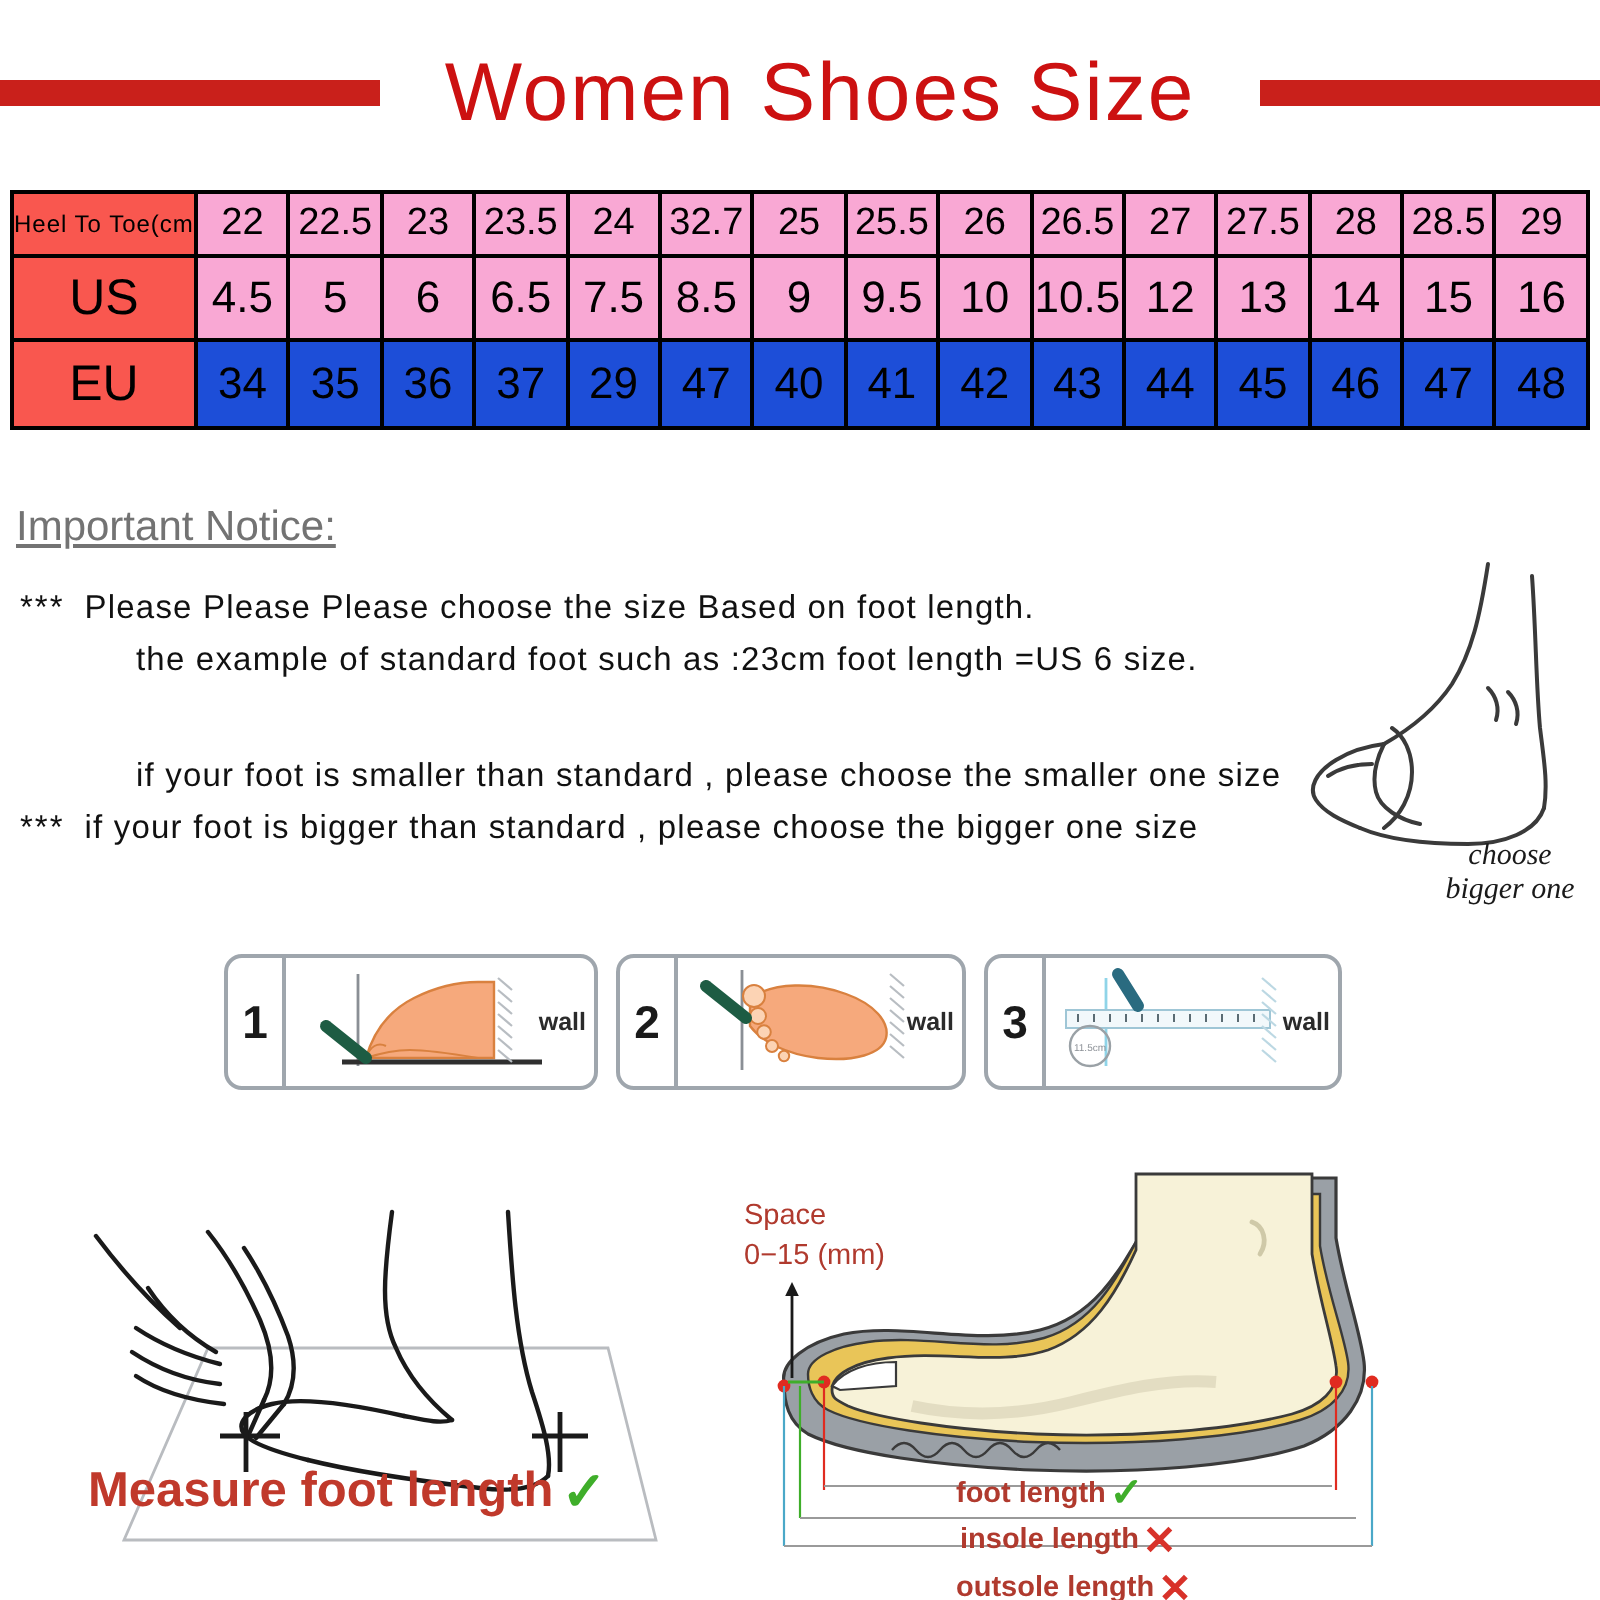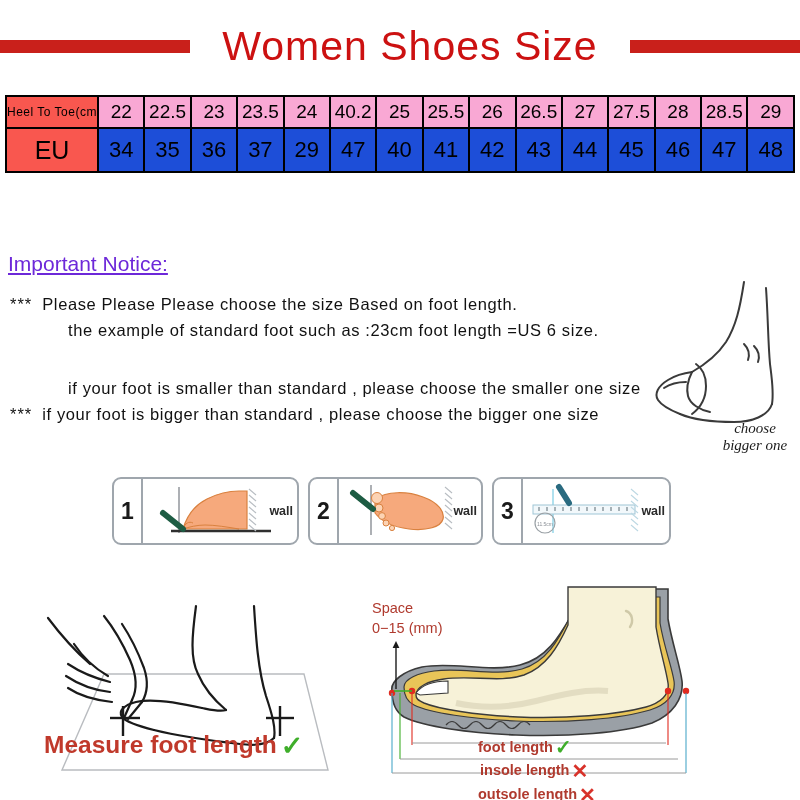--- a/index.html
+++ b/index.html
@@ -73,21 +73,21 @@
   .row-us td.label-cell,
   .row-eu td.label-cell { font-size: 25px; }
 
   td.val-beige { background: #f9a8d4; }
   td.val-blue  { background: #1d4ed8; }
 
   
   .notice-heading {
     position: absolute;
     top: 252px; left: 8px;
-    color: #6d28d9;
+    color: #737373;
     font-size: 21px;
     text-decoration: underline;
     font-family: "Liberation Sans", sans-serif;
   }
   .notice-block {
     position: absolute;
     left: 10px;
     width: 660px;
     font-size: 16.5px;
     color: #111;
@@ -226,30 +226,48 @@
 
 <table class="size-table">
   <tbody>
     <tr class="row-cm">
       <td class="label-cell">Heel To Toe(cm)</td>
       <td class="val-beige">22</td>
       <td class="val-beige">22.5</td>
       <td class="val-beige">23</td>
       <td class="val-beige">23.5</td>
       <td class="val-beige">24</td>
-      <td class="val-beige">40.2</td>
+      <td class="val-beige">32.7</td>
       <td class="val-beige">25</td>
       <td class="val-beige">25.5</td>
       <td class="val-beige">26</td>
       <td class="val-beige">26.5</td>
       <td class="val-beige">27</td>
       <td class="val-beige">27.5</td>
       <td class="val-beige">28</td>
       <td class="val-beige">28.5</td>
       <td class="val-beige">29</td>
+    </tr>
+    <tr class="row-us">
+      <td class="label-cell">US</td>
+      <td class="val-beige">4.5</td>
+      <td class="val-beige">5</td>
+      <td class="val-beige">6</td>
+      <td class="val-beige">6.5</td>
+      <td class="val-beige">7.5</td>
+      <td class="val-beige">8.5</td>
+      <td class="val-beige">9</td>
+      <td class="val-beige">9.5</td>
+      <td class="val-beige">10</td>
+      <td class="val-beige">10.5</td>
+      <td class="val-beige">12</td>
+      <td class="val-beige">13</td>
+      <td class="val-beige">14</td>
+      <td class="val-beige">15</td>
+      <td class="val-beige">16</td>
     </tr>
     <tr class="row-eu">
       <td class="label-cell">EU</td>
       <td class="val-blue">34</td>
       <td class="val-blue">35</td>
       <td class="val-blue">36</td>
       <td class="val-blue">37</td>
       <td class="val-blue">29</td>
       <td class="val-blue">47</td>
       <td class="val-blue">40</td>

